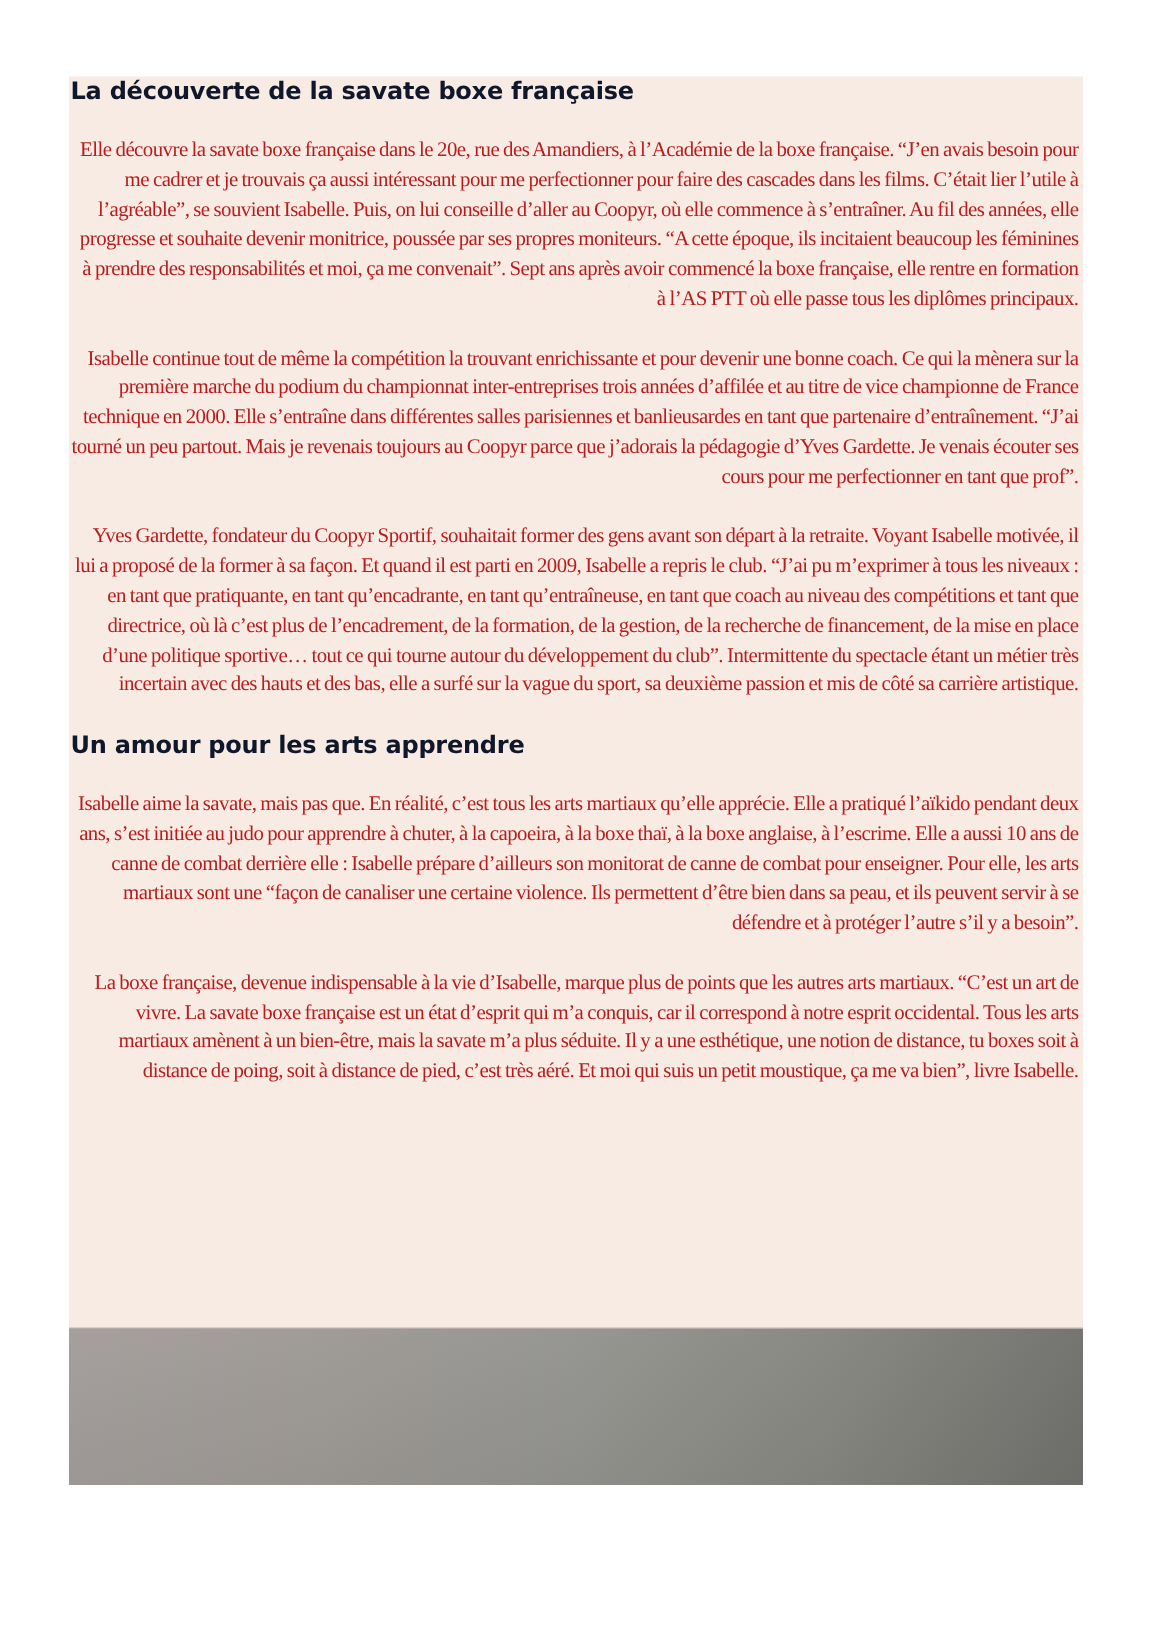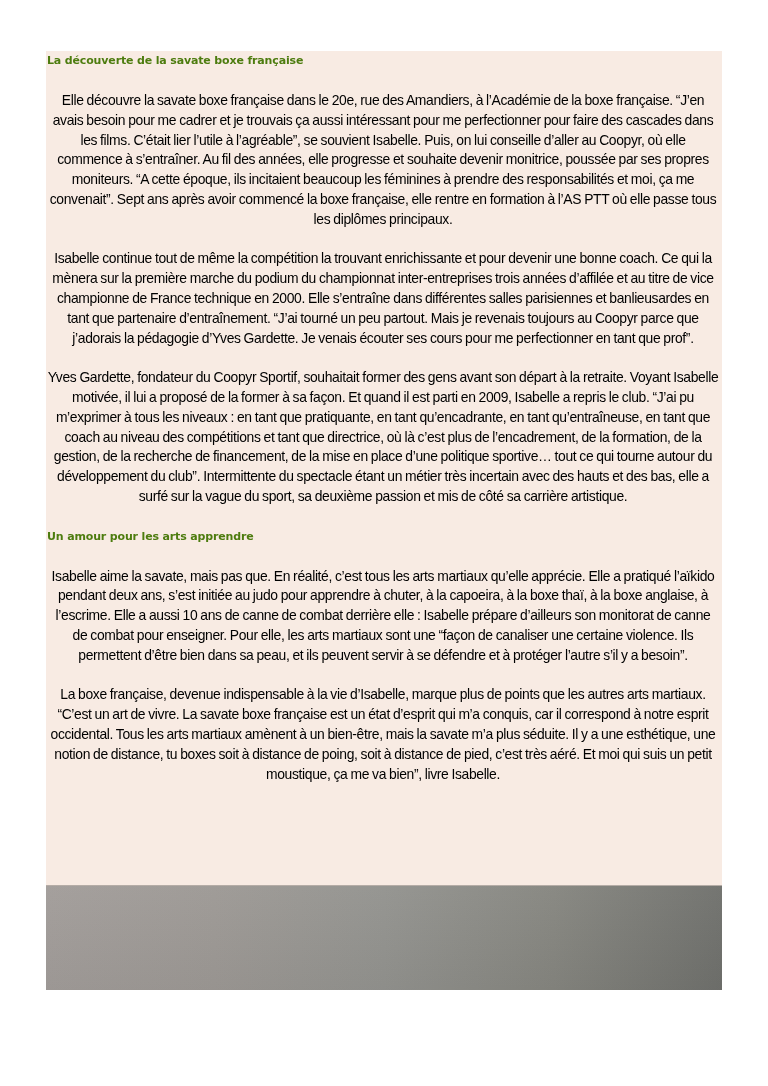--- a/index.html
+++ b/index.html
@@ -22,36 +22,36 @@
     position: absolute;
     left: 1px;
     top: 0;
     width: 672px;
     color: #1b1b1b;
     font-family: "Liberation Sans", sans-serif;
   }
   .section-title {
     font-family: "DejaVu Sans", sans-serif;
     font-weight: bold;
-    font-size: 11px;
+    font-size: 16px;
     letter-spacing: -0.15px;
     margin: 0;
     height: 20px;
     line-height: 20px;
-    color: #4d7c0f;
+    color: #0f172a;
   }
   .para {
-    font-family: Liberation Sans, sans-serif;
+    font-family: Liberation Serif, serif;
     font-size: 13.9px;
     line-height: 19.8px;
     letter-spacing: -0.35px;
     word-spacing: -0.5px;
     margin: 0;
-    color: #000000;
-    text-align: center;
+    color: #b91c1c;
+    text-align: right;
   }
   .gap-title { height: 20px; }
   .gap-para { height: 19.8px; }
   .photo {
     position: absolute;
     left: 46px;
     top: 885px;
     width: 676px;
     height: 104px;
     background: linear-gradient(90deg, #a19c99 0%, #9c9894 25%, #92928e 50%, #85857f 75%, #6f706c 100%);

